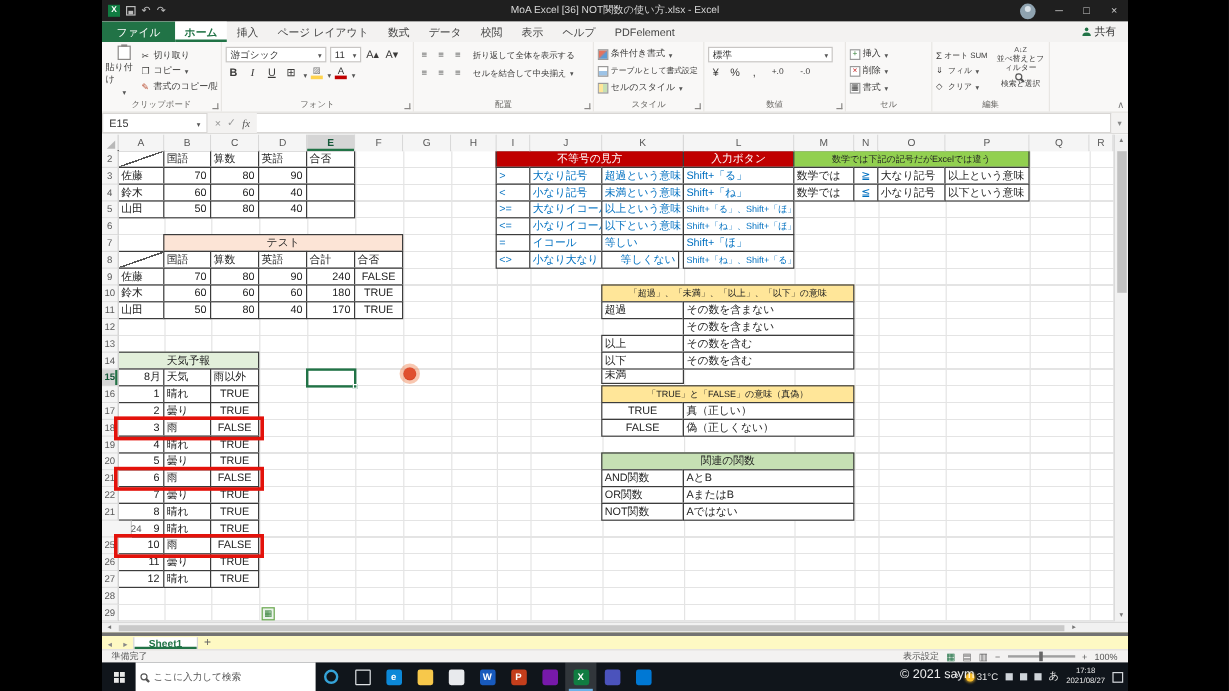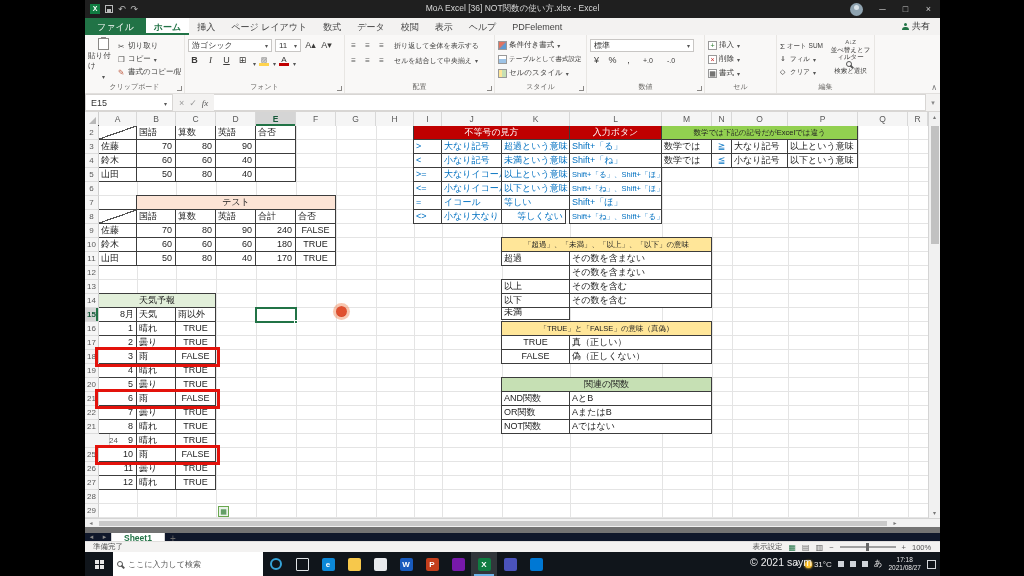--- a/index.html
+++ b/index.html
@@ -101,21 +101,21 @@
   .annot{position:absolute;border:3px solid #e3120b;z-index:6}
   .smart-tag{position:absolute;left:133px;top:394px;width:11px;height:11px;background:#eaf3ea;border:1px solid #6aa84f;z-index:6;font-size:7px;line-height:10px;text-align:center;color:#2e7d32}
   #vscroll{position:absolute;right:0;top:0;width:12px;height:406px;background:#f1f1f1;border-left:1px solid #d4d4d4;z-index:7}
   .sarr{display:block;text-align:center;font-size:6px;color:#777;height:10px;line-height:10px}
   #vthumb{position:absolute;left:2px;top:14px;width:8px;height:118px;background:#c1c1c1}
 
   
   #hscroll{position:absolute;top:518px;left:0;right:0;height:9px;background:#f1f1f1;border-top:1px solid #d4d4d4;display:flex;align-items:center}
   #hscroll .sarr{width:12px;height:9px;line-height:9px}
   #hthumb{height:5px;width:788px;background:#c9c9c9;margin:0 2px}
-  #sheetbar{position:absolute;top:527px;left:0;right:0;height:14px;background:#0f172a;border-top:6px solid #737373;display:flex;align-items:flex-start;font-size:8.5px;color:#555}
+  #sheetbar{position:absolute;top:527px;left:0;right:0;height:14px;background:#fef9c3;border-top:3px solid #737373;display:flex;align-items:flex-end;font-size:8.5px;color:#555}
   .snav{width:13px;display:flex;align-items:center;justify-content:center;color:#888;font-size:7px}
   .sheet-tab{padding:0 12px;display:flex;align-items:center}
   .sheet-tab.active{background:#fff;color:#217346;font-weight:bold;box-shadow:inset 0 -2px 0 #217346;border-left:1px solid #d4d4d4;border-right:1px solid #d4d4d4}
   .add-sheet{width:16px;display:flex;align-items:center;justify-content:center;color:#666;font-size:10px}
   #statusbar{position:absolute;top:541px;left:0;right:0;height:11px;background:#f3f2f1;border-top:1px solid #e1dfdd;display:flex;align-items:center;font-size:7.5px;color:#555}
   #ready{padding-left:8px}
   .sb-right{margin-left:auto;display:flex;align-items:center;gap:6px;padding-right:6px}
   .vbtn{font-size:8px;color:#666}
   .vbtn.active{color:#217346}
   .zoom-track{width:56px;height:2px;background:#a0a0a0;position:relative}

